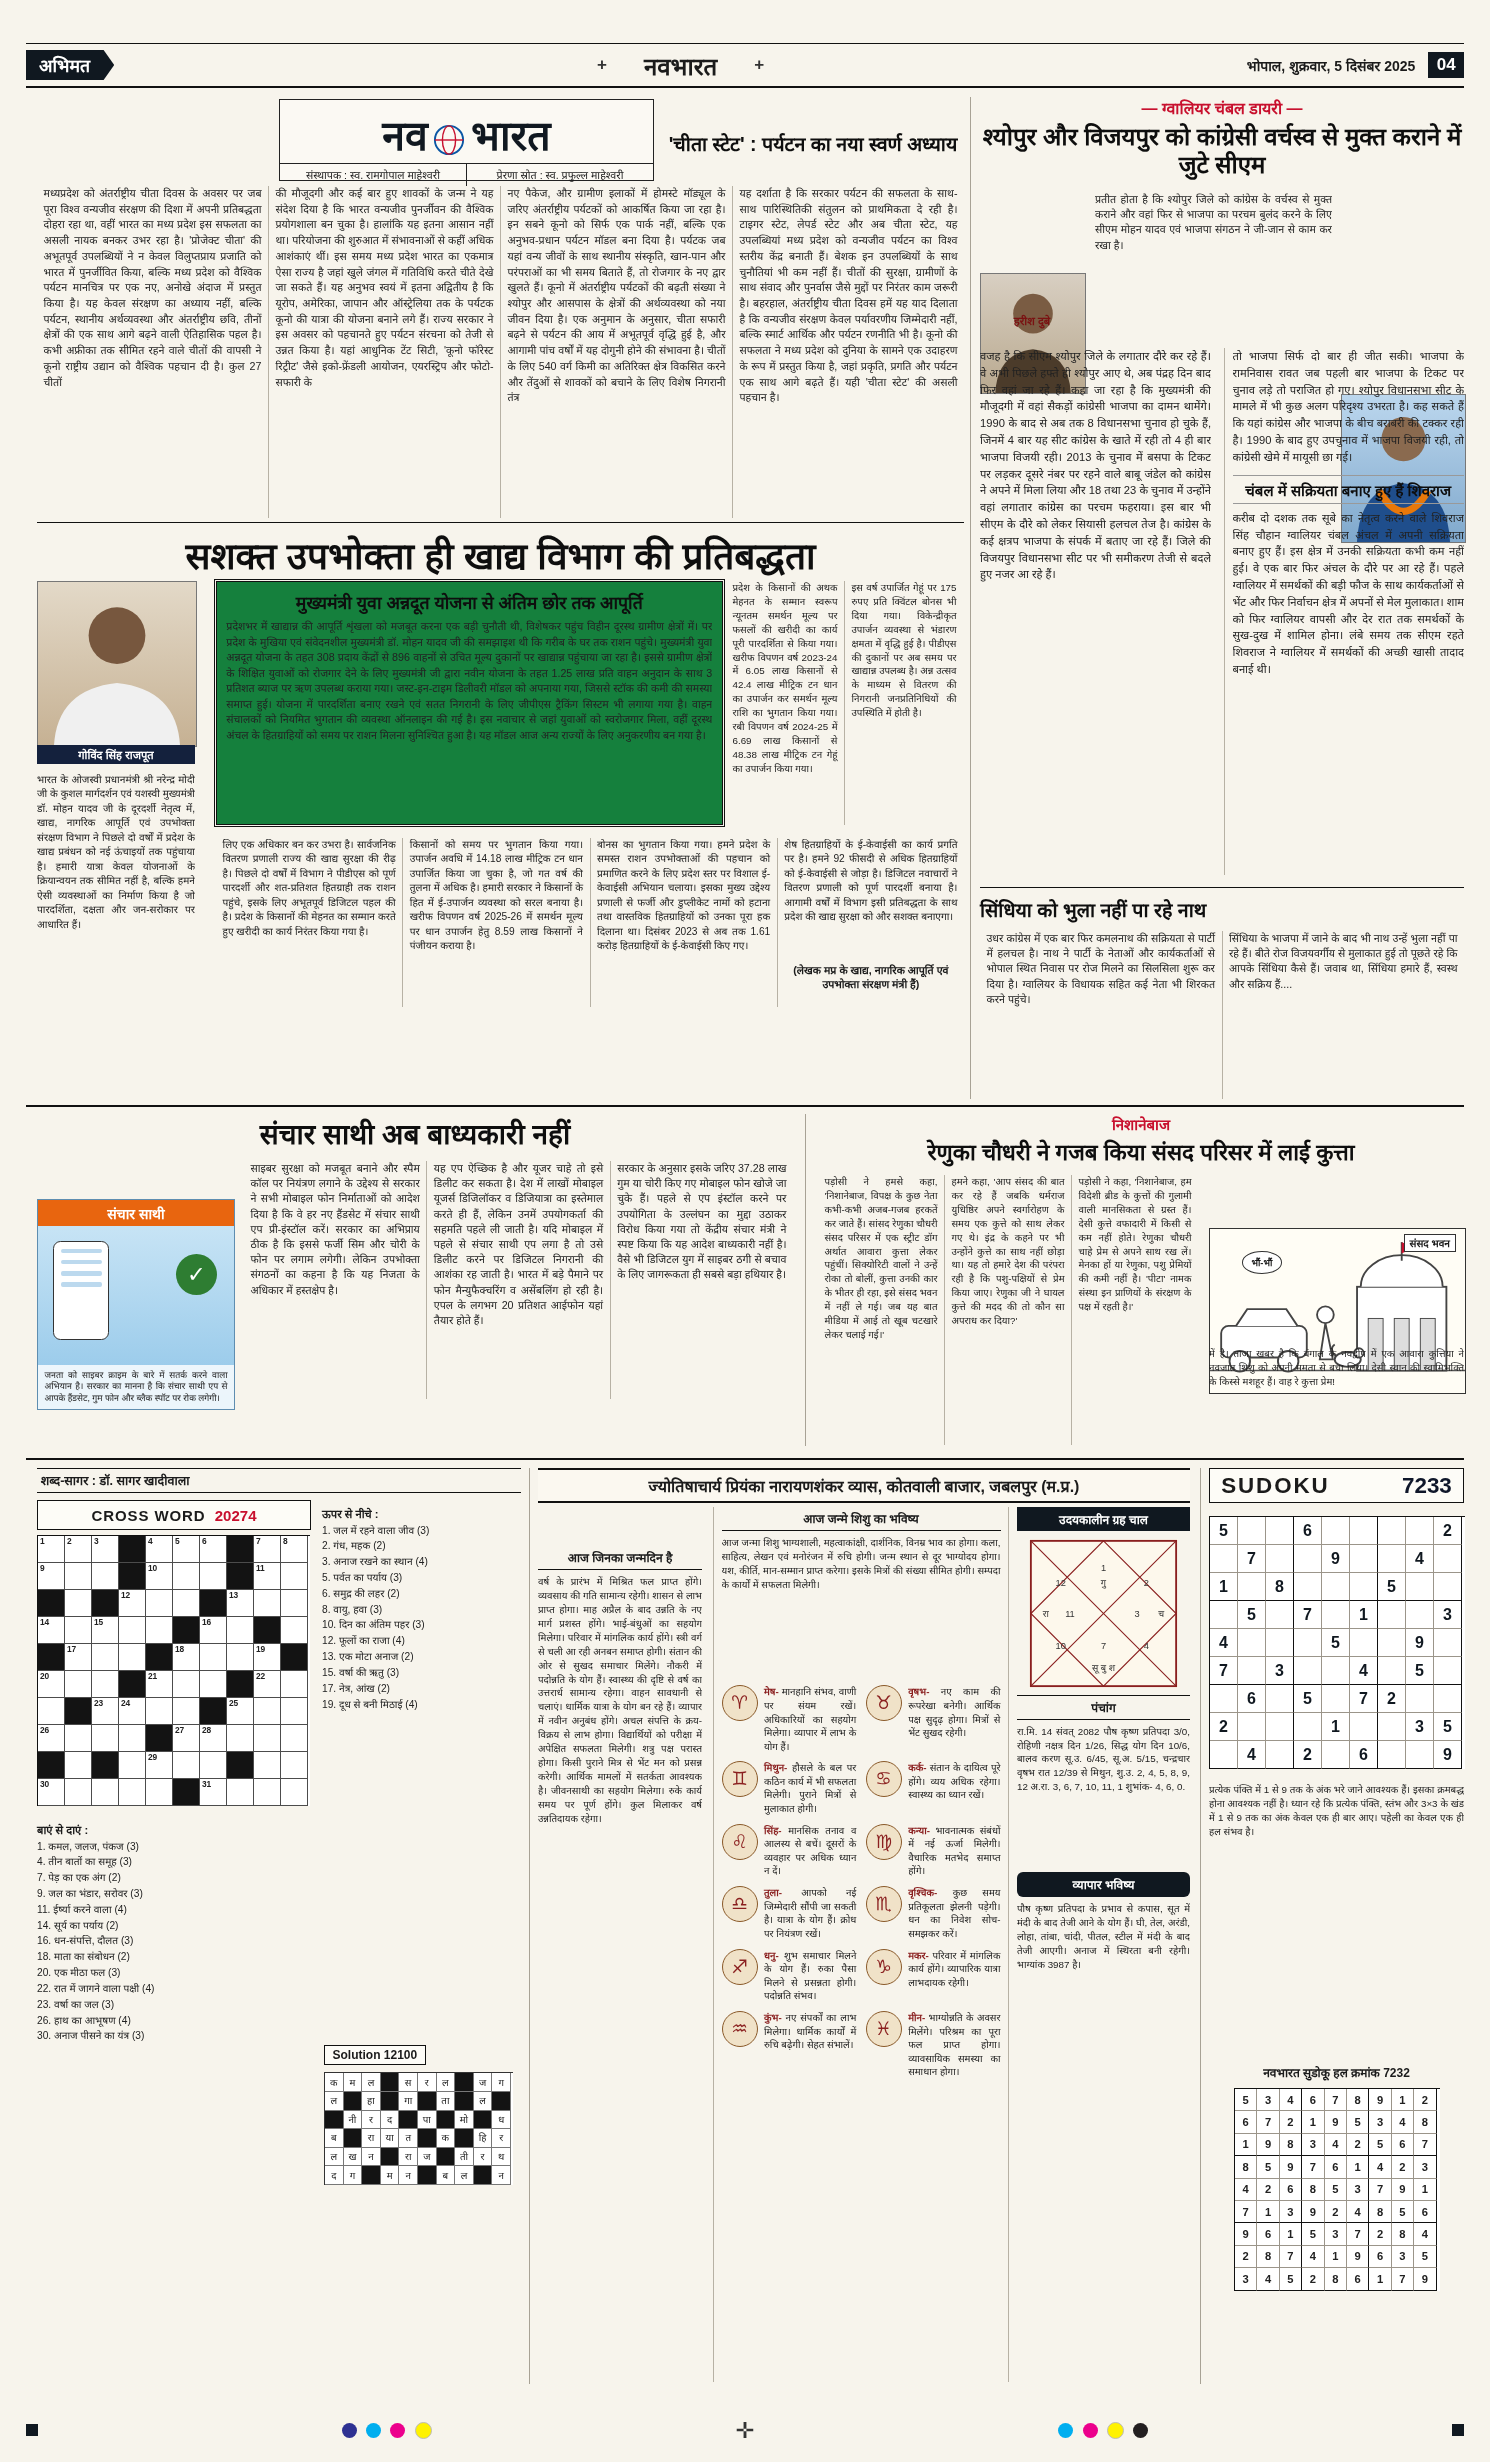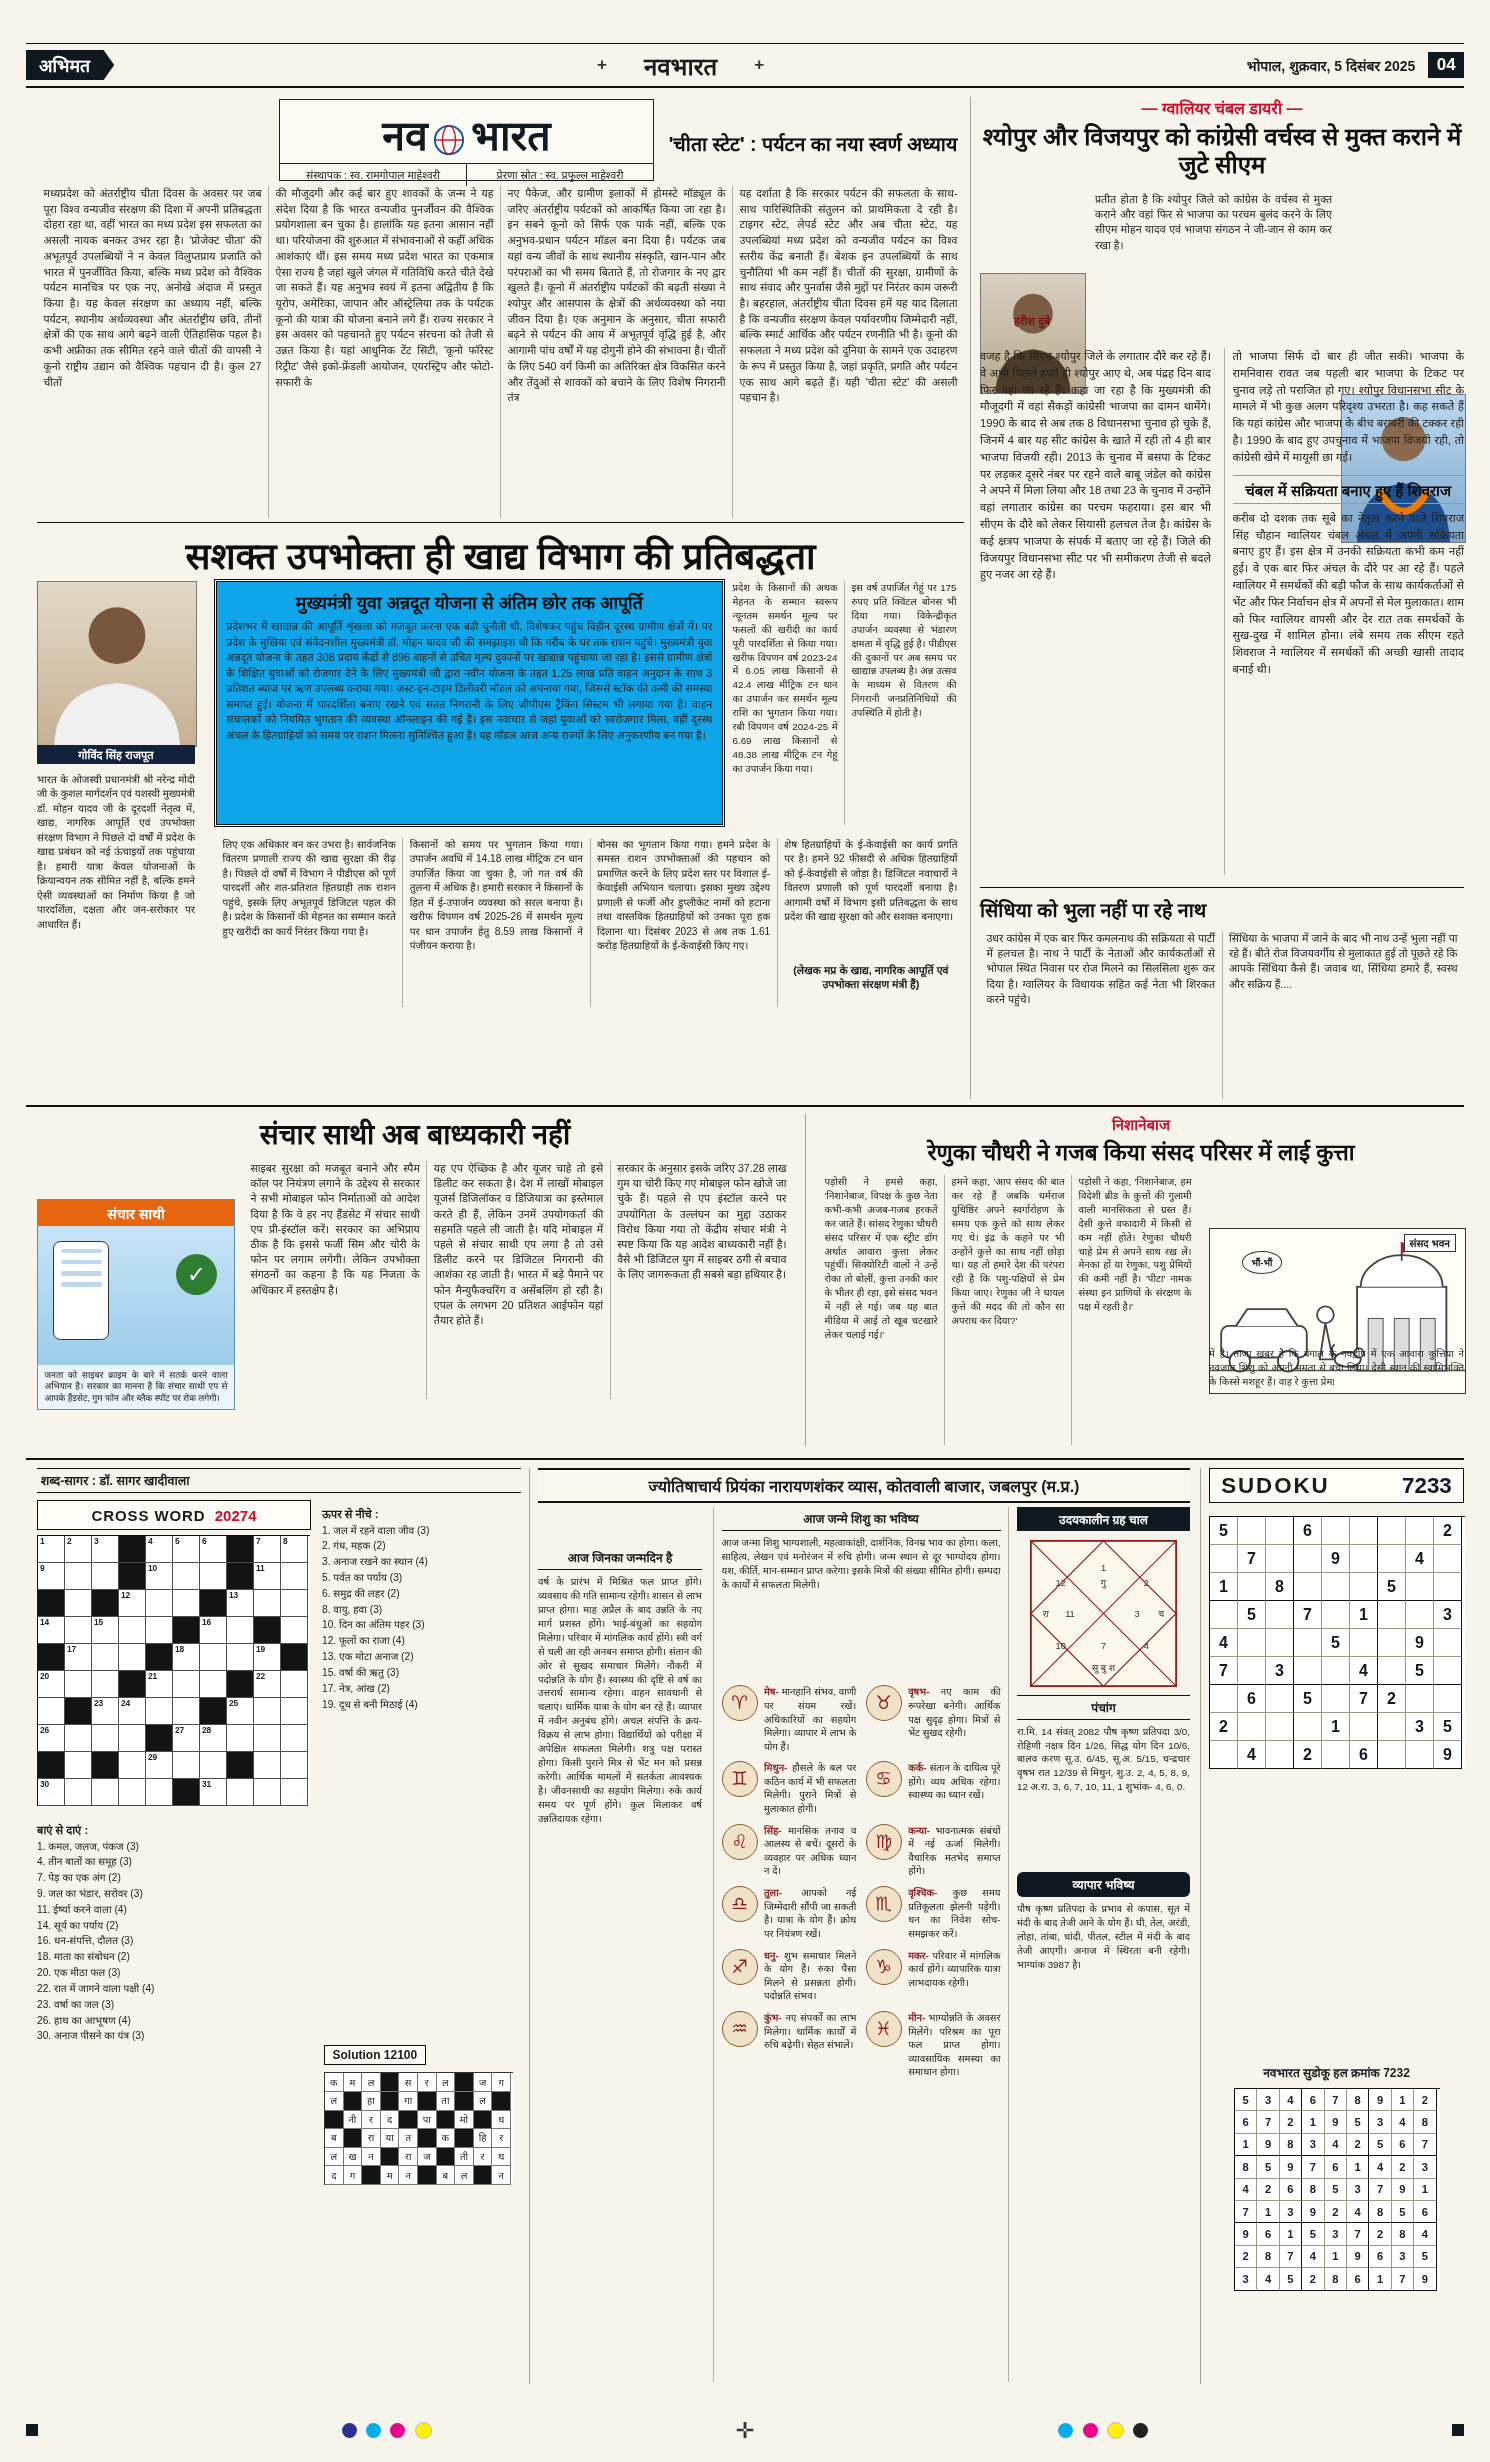--- a/index.html
+++ b/index.html
@@ -20,21 +20,21 @@
   .mastbox{border:1.4px solid #222;background:#fbf9f3;}
   .logo{display:flex;align-items:flex-end;justify-content:center;gap:5.6px;font-family:"Liberation Serif",serif;font-weight:bold;font-size:41px;color:#101820;padding:5.6px 0 1.9px;}
   .founders{display:flex;border-top:1.1px solid #222;font-size:10.7px;}
   .founders>div{flex:1;text-align:center;padding:3.7px 1.9px;}
   .founders>div+div{border-left:1.1px solid #222;}
   
   .photo{position:relative;overflow:hidden;border:0.9px solid #777;}
   .cap{font-size:11.2px;font-weight:bold;text-align:center;color:#7a1212;}
   .nameplate{background:#14213d;color:#fff;font-size:11.2px;font-weight:bold;text-align:center;padding:1.9px 0;}
   
-  .dbox{border:1.9px solid #111;outline:0.9px solid #111;outline-offset:1.9px;background:#0ea5e9;padding:7.5px 9.3px;}
+  .dbox{border:1.9px solid #111;outline:0.9px solid #111;outline-offset:1.9px;background:#15803d;padding:7.5px 9.3px;}
   .boardstrip{border:1.4px solid #111;display:flex;align-items:center;background:#fdfcf7;}
   .boardstrip .lbl{background:#101820;color:#fff;font-weight:bold;font-size:12px;padding:4.7px 9.3px;white-space:nowrap;}
   .boardstrip .txt{font-size:11.6px;font-weight:bold;padding:0 11.2px;}
   
   #cw-grid{display:grid;grid-template-columns:repeat(10,27px);grid-auto-rows:27px;border-left:1.4px solid #111;border-top:1.4px solid #111;width:272px;background:#fff;}
   .cwc{border-right:0.9px solid #4c4c4c;border-bottom:0.9px solid #4c4c4c;position:relative;background:#fff;}
   .cwc.blk{background:#131313;}
   .cwn{position:absolute;top:0;left:1.9px;font-size:8.4px;font-weight:bold;color:#222;}
   #cw-sol{display:grid;grid-template-columns:repeat(10,18.6px);grid-auto-rows:18.6px;border-left:0.9px solid #333;border-top:0.9px solid #333;width:188px;background:#fff;}
   .cws{border-right:0.9px solid #777;border-bottom:0.9px solid #777;display:flex;align-items:center;justify-content:center;font-size:9.8px;background:#fff;}
@@ -697,20 +697,21 @@
         <div class="sdc" style="border-right: 0.9px solid rgb(155, 149, 138); border-bottom: 1.9px solid rgb(17, 17, 17);"></div>
         <div class="sdc" style="border-right: 0.9px solid rgb(155, 149, 138); border-bottom: 1.9px solid rgb(17, 17, 17);">4</div>
         <div class="sdc" style="border-right: 1.9px solid rgb(17, 17, 17); border-bottom: 1.9px solid rgb(17, 17, 17);"></div>
         <div class="sdc" style="border-right: 0.9px solid rgb(155, 149, 138); border-bottom: 1.9px solid rgb(17, 17, 17);">2</div>
         <div class="sdc" style="border-right: 0.9px solid rgb(155, 149, 138); border-bottom: 1.9px solid rgb(17, 17, 17);"></div>
         <div class="sdc" style="border-right: 1.9px solid rgb(17, 17, 17); border-bottom: 1.9px solid rgb(17, 17, 17);">6</div>
         <div class="sdc" style="border-right: 0.9px solid rgb(155, 149, 138); border-bottom: 1.9px solid rgb(17, 17, 17);"></div>
         <div class="sdc" style="border-right: 0.9px solid rgb(155, 149, 138); border-bottom: 1.9px solid rgb(17, 17, 17);"></div>
         <div class="sdc" style="border-right: 1.9px solid rgb(17, 17, 17); border-bottom: 1.9px solid rgb(17, 17, 17);">9</div>
       </div>
+    <div class="abs small" style="left:0;top:315px;width:255px;height:112px;font-size:9.8px;">प्रत्येक पंक्ति में 1 से 9 तक के अंक भरे जाने आवश्यक हैं। इसका क्रमबद्ध होना आवश्यक नहीं है। ध्यान रहे कि प्रत्येक पंक्ति, स्तंभ और 3×3 के खंड में 1 से 9 तक का अंक केवल एक ही बार आए। पहेली का केवल एक ही हल संभव है।</div>
     <div class="abs" style="left:0;top:596px;width:255px;font-weight:bold;font-size:12px;text-align:center;">नवभारत सुडोकू हल क्रमांक 7232</div>
     <div id="sud-sol" class="abs" style="left:25px;top:620px;">
         <div class="sds" style="border-right: 0.9px solid rgb(155, 149, 138); border-bottom: 0.9px solid rgb(155, 149, 138);">5</div>
         <div class="sds" style="border-right: 0.9px solid rgb(155, 149, 138); border-bottom: 0.9px solid rgb(155, 149, 138);">3</div>
         <div class="sds" style="border-right: 1.9px solid rgb(17, 17, 17); border-bottom: 0.9px solid rgb(155, 149, 138);">4</div>
         <div class="sds" style="border-right: 0.9px solid rgb(155, 149, 138); border-bottom: 0.9px solid rgb(155, 149, 138);">6</div>
         <div class="sds" style="border-right: 0.9px solid rgb(155, 149, 138); border-bottom: 0.9px solid rgb(155, 149, 138);">7</div>
         <div class="sds" style="border-right: 1.9px solid rgb(17, 17, 17); border-bottom: 0.9px solid rgb(155, 149, 138);">8</div>
         <div class="sds" style="border-right: 0.9px solid rgb(155, 149, 138); border-bottom: 0.9px solid rgb(155, 149, 138);">9</div>
         <div class="sds" style="border-right: 0.9px solid rgb(155, 149, 138); border-bottom: 0.9px solid rgb(155, 149, 138);">1</div>

